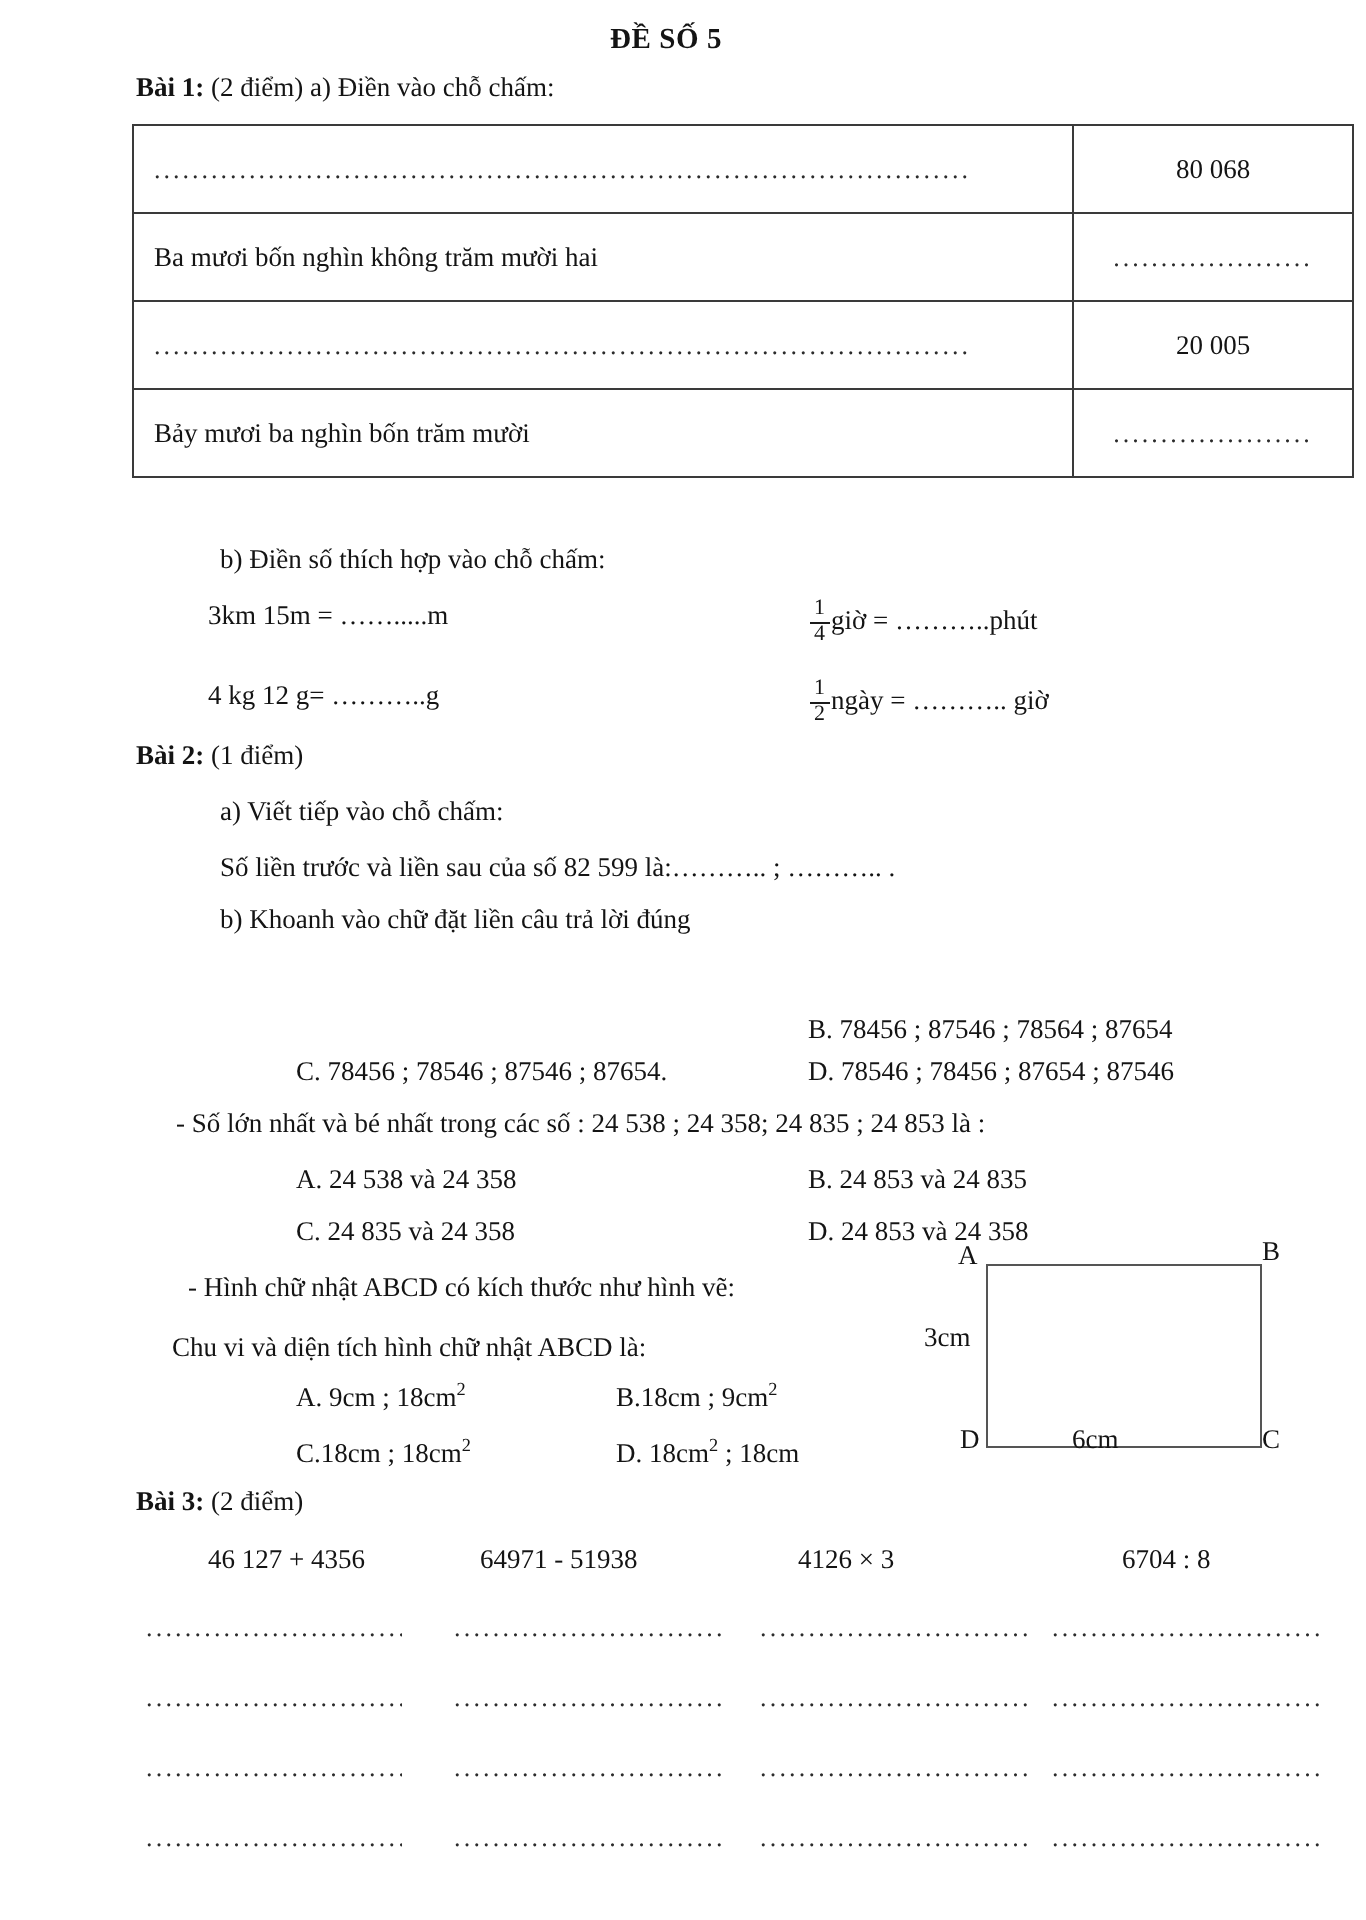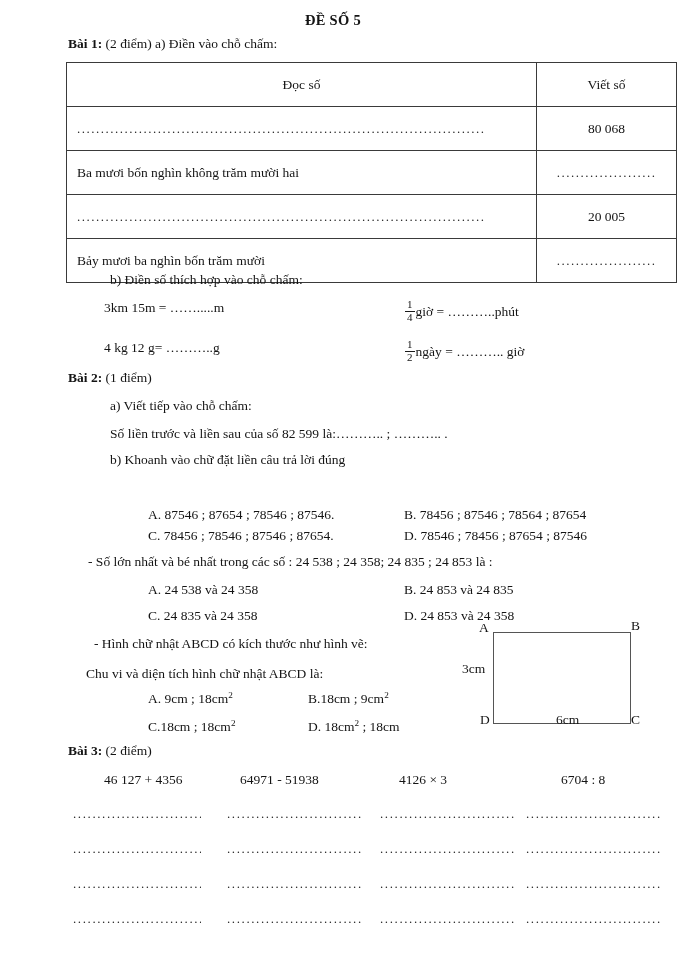--- a/index.html
+++ b/index.html
@@ -116,24 +116,20 @@
 
   <div class="doc-title">ĐỀ SỐ 5</div>
 
   <div class="line" style="left:68px; top:36px;">
     <span class="b">Bài 1:</span>
     <span>(2 điểm) a) Điền vào chỗ chấm:</span>
   </div>
 
   <table class="tbl">
     <tbody>
-        <tr>
-      <td class="left-col head">Đọc số</td>
-      <td class="right-col head">Viết số</td>
-    </tr>
     <tr>
       <td class="left-col"><span class="dots dots-fill">......................................................................................</span></td>
       <td class="right-col">80 068</td>
     </tr>
     <tr>
       <td class="left-col">Ba mươi bốn nghìn không trăm mười hai</td>
       <td class="right-col"><span class="dots">.....................</span></td>
     </tr>
     <tr>
       <td class="left-col"><span class="dots dots-fill">......................................................................................</span></td>
@@ -172,21 +168,20 @@
 
   <div class="line" style="left:68px; top:370px;">
     <span class="b">Bài 2:</span>
     <span>(1 điểm)</span>
   </div>
 
   <div class="line" style="left:110px; top:398px;">a) Viết tiếp vào chỗ chấm:</div>
   <div class="line" style="left:110px; top:426px;">Số liền trước và liền sau của số 82 599 là:……….. ; ……….. .</div>
   <div class="line" style="left:110px; top:452px;">b) Khoanh vào chữ đặt liền câu trả lời đúng</div>
 
-  <div class="line" style="left:148px; top:507px;">A. 87546 ; 87654 ; 78546 ; 87546.</div>
   <div class="line" style="left:404px; top:507px;">B. 78456 ; 87546 ; 78564 ; 87654</div>
   <div class="line" style="left:148px; top:528px;">C. 78456 ; 78546 ; 87546 ; 87654.</div>
   <div class="line" style="left:404px; top:528px;">D. 78546 ; 78456 ; 87654 ; 87546</div>
 
   <div class="line" style="left:88px; top:554px;">-  Số lớn nhất và bé nhất trong các số : 24 538 ; 24 358; 24 835 ; 24 853 là :</div>
   <div class="line" style="left:148px; top:582px;">A. 24 538 và 24 358</div>
   <div class="line" style="left:404px; top:582px;">B. 24 853 và 24 835</div>
   <div class="line" style="left:148px; top:608px;">C. 24 835 và 24 358</div>
   <div class="line" style="left:404px; top:608px;">D. 24 853 và 24 358</div>
 
@@ -205,21 +200,21 @@
   <div class="line" style="left:308px; top:719px;">
     <span>D. 18cm</span><sup>2</sup><span> ; 18cm</span>
   </div>
 
   <div class="rect"></div>
   <div class="lbl" style="left:479px; top:620px;">A</div>
   <div class="lbl" style="left:631px; top:618px;">B</div>
   <div class="lbl" style="left:631px; top:712px;">C</div>
   <div class="lbl" style="left:480px; top:712px;">D</div>
   <div class="lbl" style="left:462px; top:661px;">3cm</div>
-  <div class="lbl" style="left:556px; top:712px;">6cm</div>
+  <div class="lbl" style="left:536px; top:712px;">6cm</div>
 
   <div class="line" style="left:68px; top:743px;">
     <span class="b">Bài 3:</span>
     <span>(2 điểm)</span>
   </div>
 
   <div class="line" style="left:88px; top:772px;margin-left:16px;">46 127 + 4356</div>
   <div class="line" style="left:240px; top:772px;">64971 -  51938</div>
   <div class="line" style="left:399px; top:772px;text-align:center;">4126 × 3</div>
   <div class="line" style="left:561px; top:772px;">6704 : 8</div>

